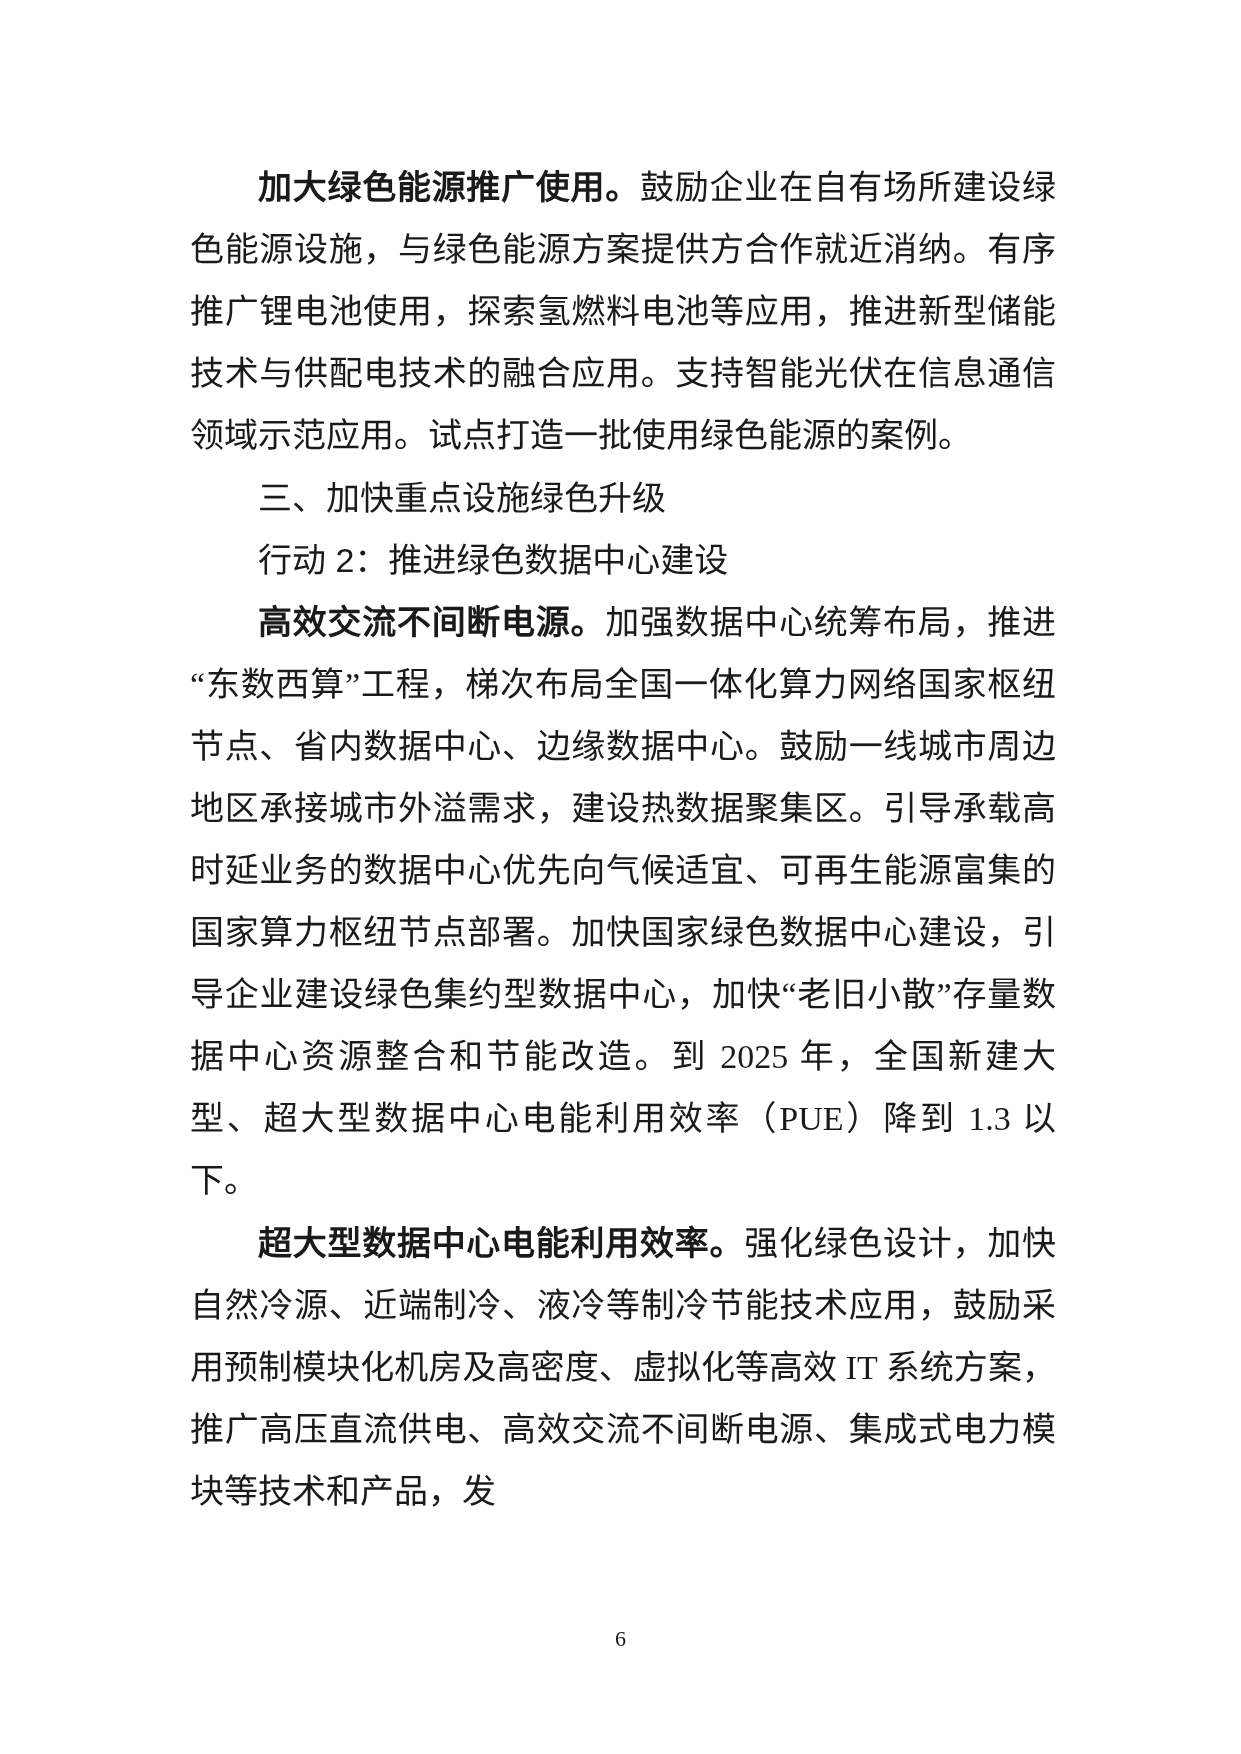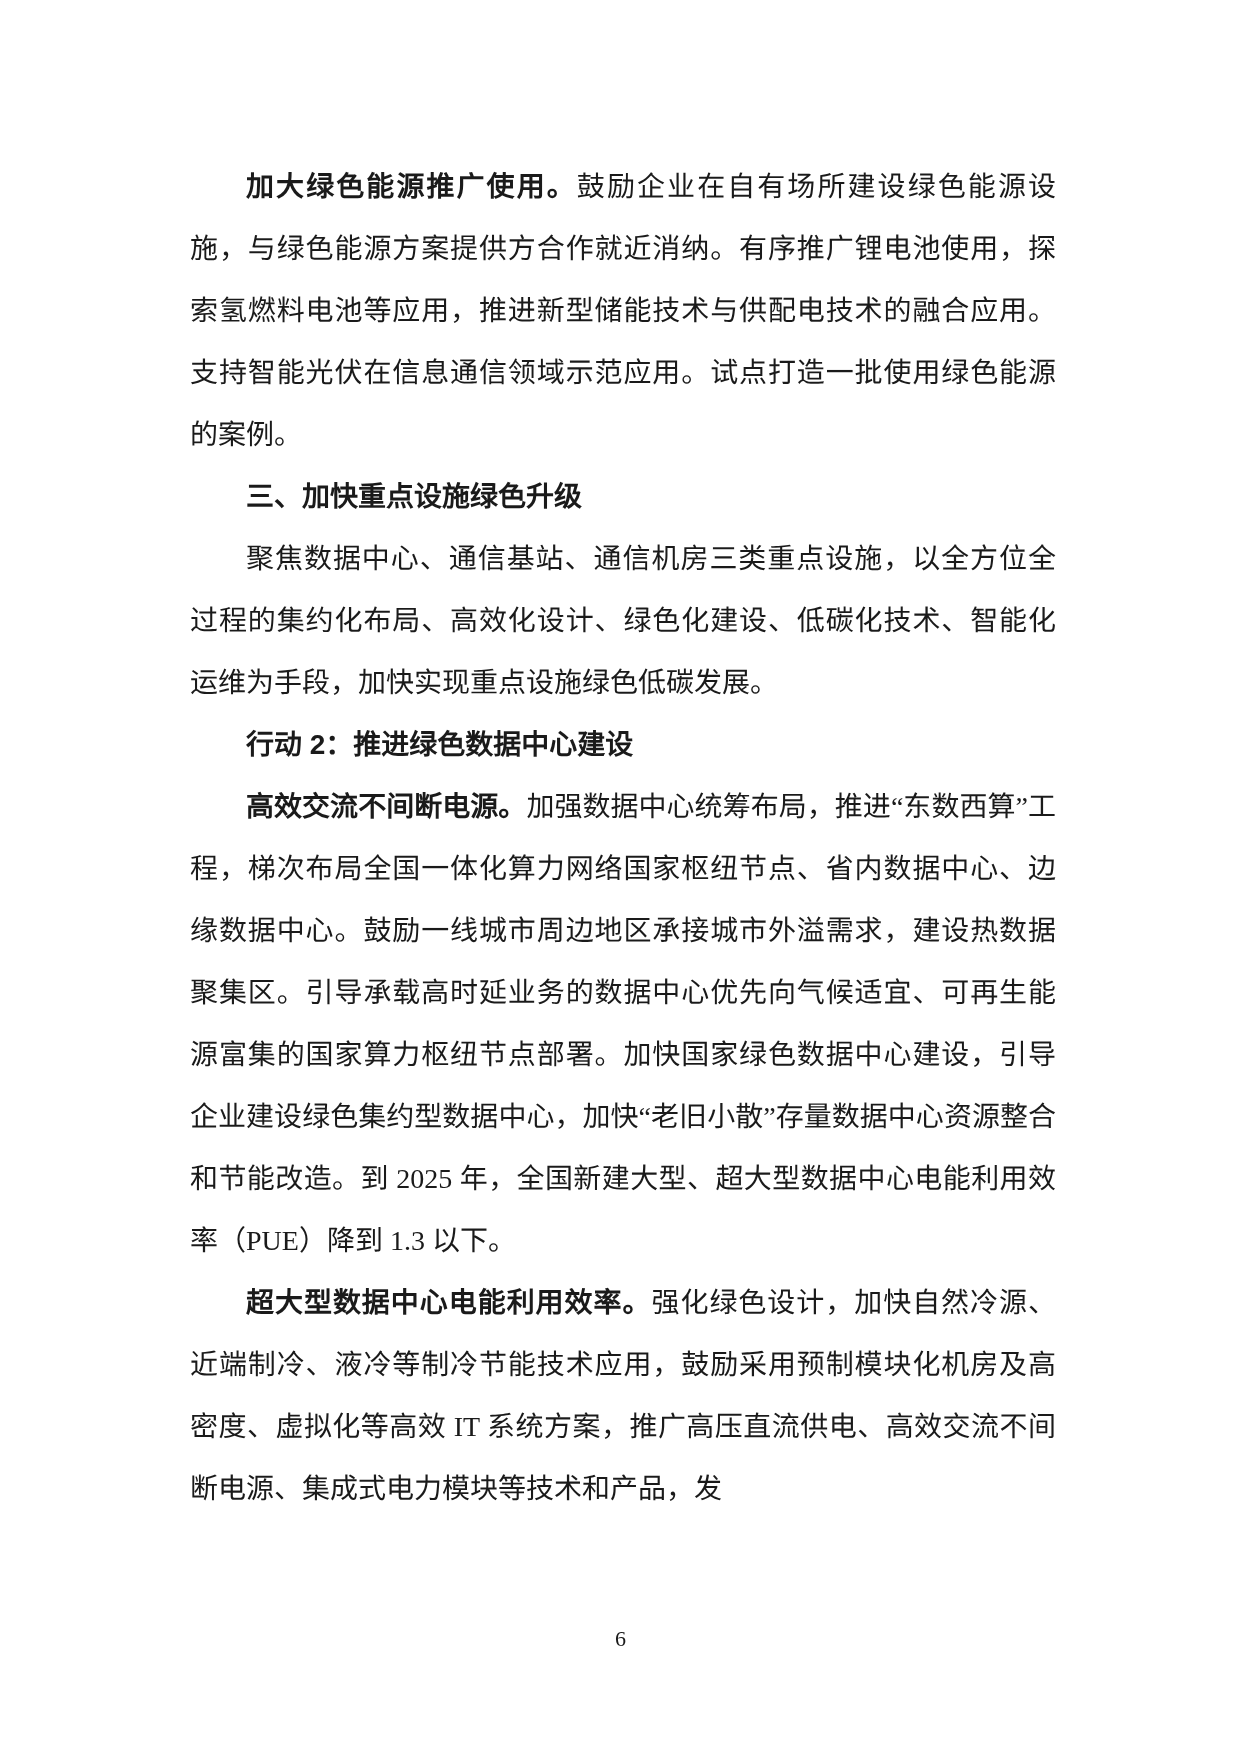--- a/index.html
+++ b/index.html
@@ -18,32 +18,32 @@
   }
   .content {
     position: absolute;
     left: 190px;
     top: 156px;
     width: 866px;
   }
   .para, .heading {
     margin: 0;
     padding: 0;
-    font-size: 28px;
+    font-size: 34px;
     line-height: 62px;
     text-indent: 2em;
     text-align: justify;
     text-align-last: left;
     text-justify: inter-character;
     word-break: break-all;
     font-weight: normal;
   }
   .heading {
     font-family: "Liberation Sans", "DejaVu Sans", sans-serif;
-    font-weight: 700;
+    font-weight: 400;
     text-align: center;
   }
   .lead {
     font-family: "Liberation Sans", "DejaVu Sans", sans-serif;
     font-weight: 700;
     font-style: normal;
   }
   .page-number {
     position: absolute;
     left: 0;
@@ -58,21 +58,20 @@
 </head>
 <body>
 
 <div class="page">
   <div class="content">
 
     <p class="para"><span class="lead">加大绿色能源推广使用。</span><span>鼓励企业在自有场所建设绿色能源设施，与绿色能源方案提供方合作就近消纳。有序推广锂电池使用，探索氢燃料电池等应用，推进新型储能技术与供配电技术的融合应用。支持智能光伏在信息通信领域示范应用。试点打造一批使用绿色能源的案例。</span></p>
 
     <h2 class="heading">三、加快重点设施绿色升级</h2>
 
-    <p class="para"><span>聚焦数据中心、通信基站、通信机房三类重点设施，以全方位全过程的集约化布局、高效化设计、绿色化建设、低碳化技术、智能化运维为手段，加快实现重点设施绿色低碳发展。</span></p>
 
     <h2 class="heading">行动 2：推进绿色数据中心建设</h2>
 
     <p class="para"><span class="lead">高效交流不间断电源。</span><span>加强数据中心统筹布局，推进“东数西算”工程，梯次布局全国一体化算力网络国家枢纽节点、省内数据中心、边缘数据中心。鼓励一线城市周边地区承接城市外溢需求，建设热数据聚集区。引导承载高时延业务的数据中心优先向气候适宜、可再生能源富集的国家算力枢纽节点部署。加快国家绿色数据中心建设，引导企业建设绿色集约型数据中心，加快“老旧小散”存量数据中心资源整合和节能改造。到 2025 年，全国新建大型、超大型数据中心电能利用效率（PUE）降到 1.3 以下。</span></p>
 
     <p class="para"><span class="lead">超大型数据中心电能利用效率。</span><span>强化绿色设计，加快自然冷源、近端制冷、液冷等制冷节能技术应用，鼓励采用预制模块化机房及高密度、虚拟化等高效 IT 系统方案，推广高压直流供电、高效交流不间断电源、集成式电力模块等技术和产品，发</span></p>
 
   </div>
 
   <div class="page-number">6</div>

